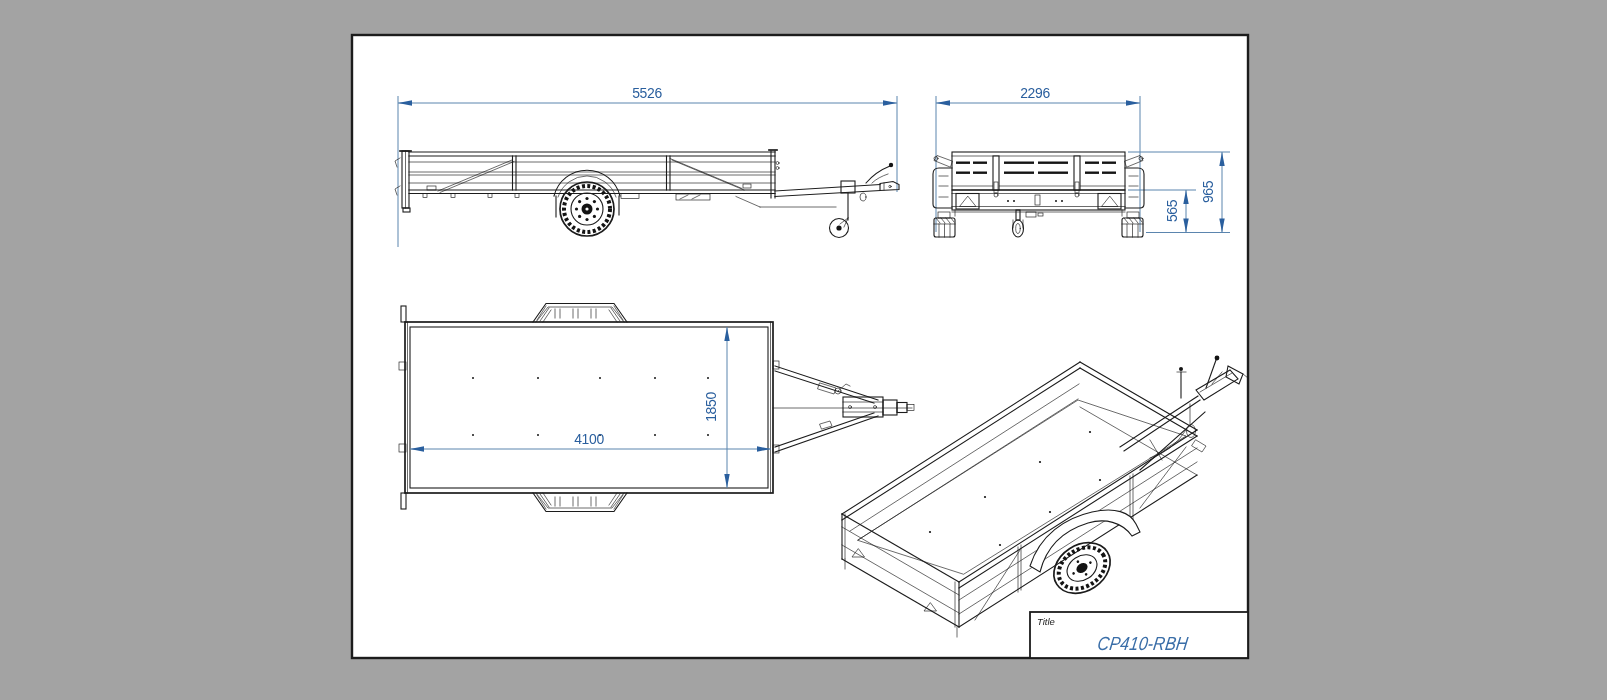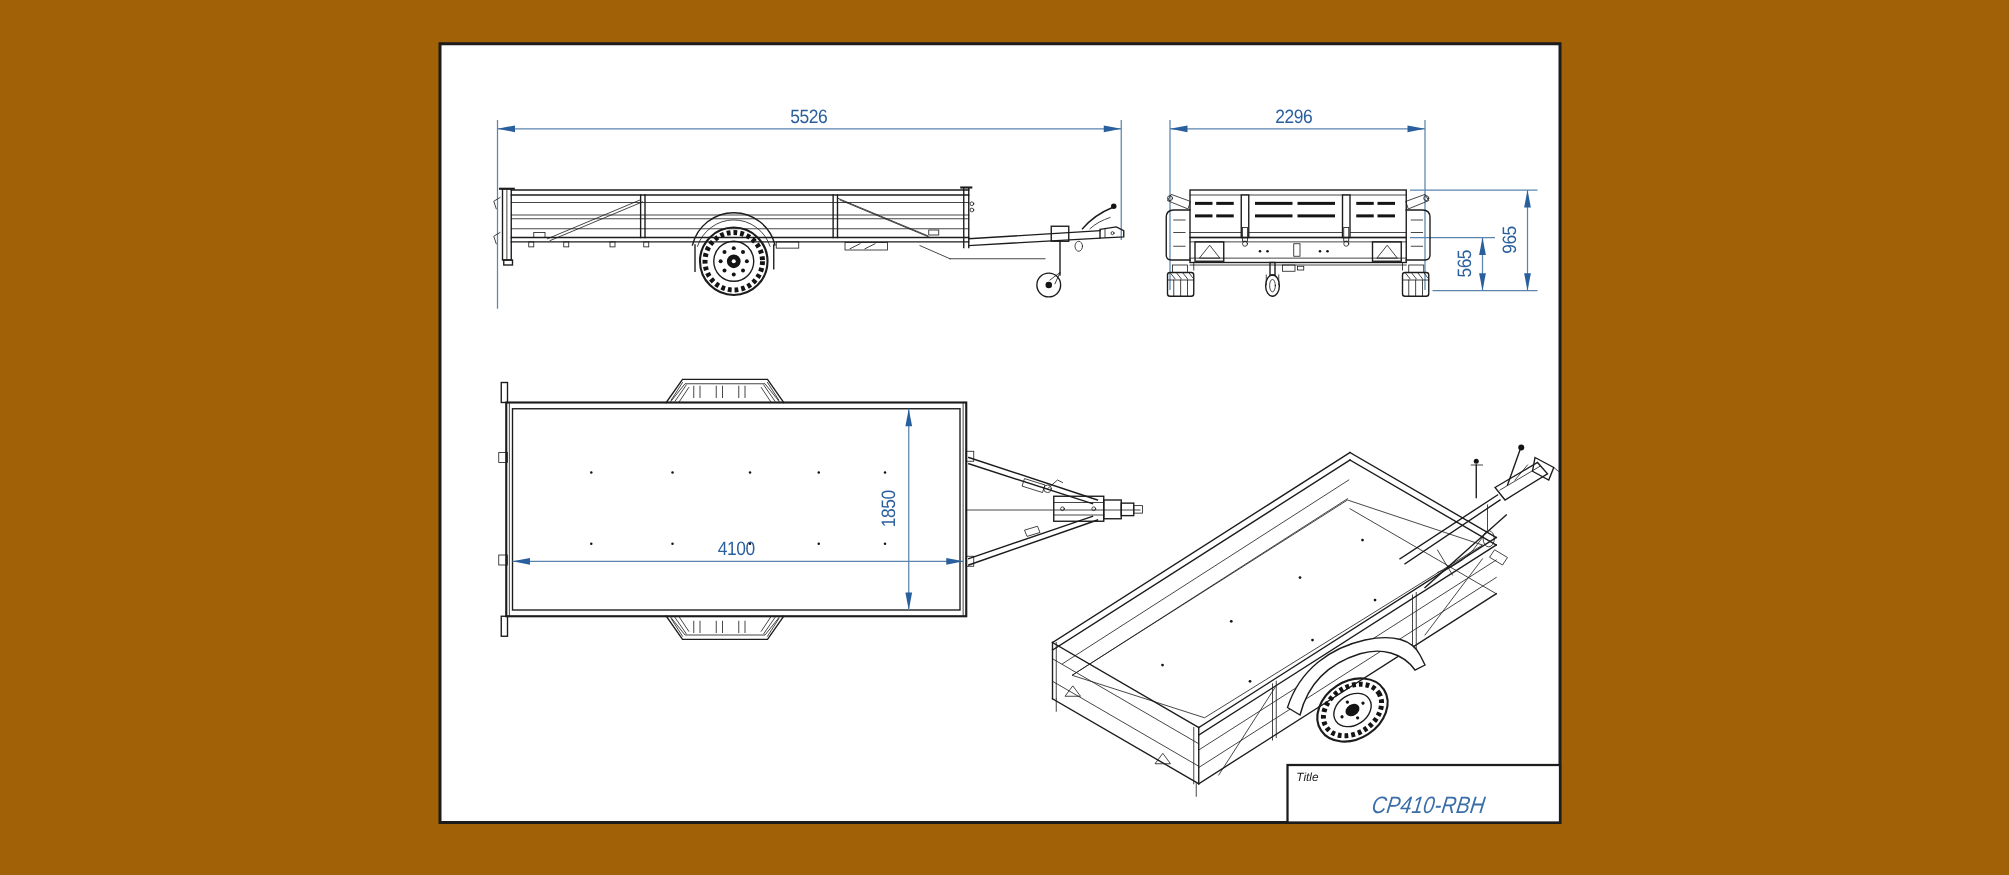--- a/index.html
+++ b/index.html
@@ -1,16 +1,16 @@
 <!DOCTYPE html>
 <html><head>
 <meta charset="utf-8">
 <style>
   html,body{margin:0;padding:0;background:#ffffff;}
-  .sheet{position:relative;width:1607px;height:700px;background:#a16207;overflow:hidden;
+  .sheet{position:relative;width:1607px;height:700px;background:#a3a3a3;overflow:hidden;
          font-family:"Liberation Sans",sans-serif;}
   svg{display:block}
   .blk{stroke:#1c1c1c;fill:none;stroke-width:1.1;stroke-linecap:square;stroke-linejoin:miter}
   .bold{stroke-width:1.7}
   .thin{stroke-width:0.65}
   .fw{fill:#ffffff}
   .dk{fill:#141414;stroke:none}
   .dim{stroke:#5b85ae;fill:none;stroke-width:1}
   .arr{fill:#2a5f9e;stroke:none}
   .dimtxt{fill:#2a5f9e;font-family:"Liberation Sans",sans-serif;font-size:15.5px;

